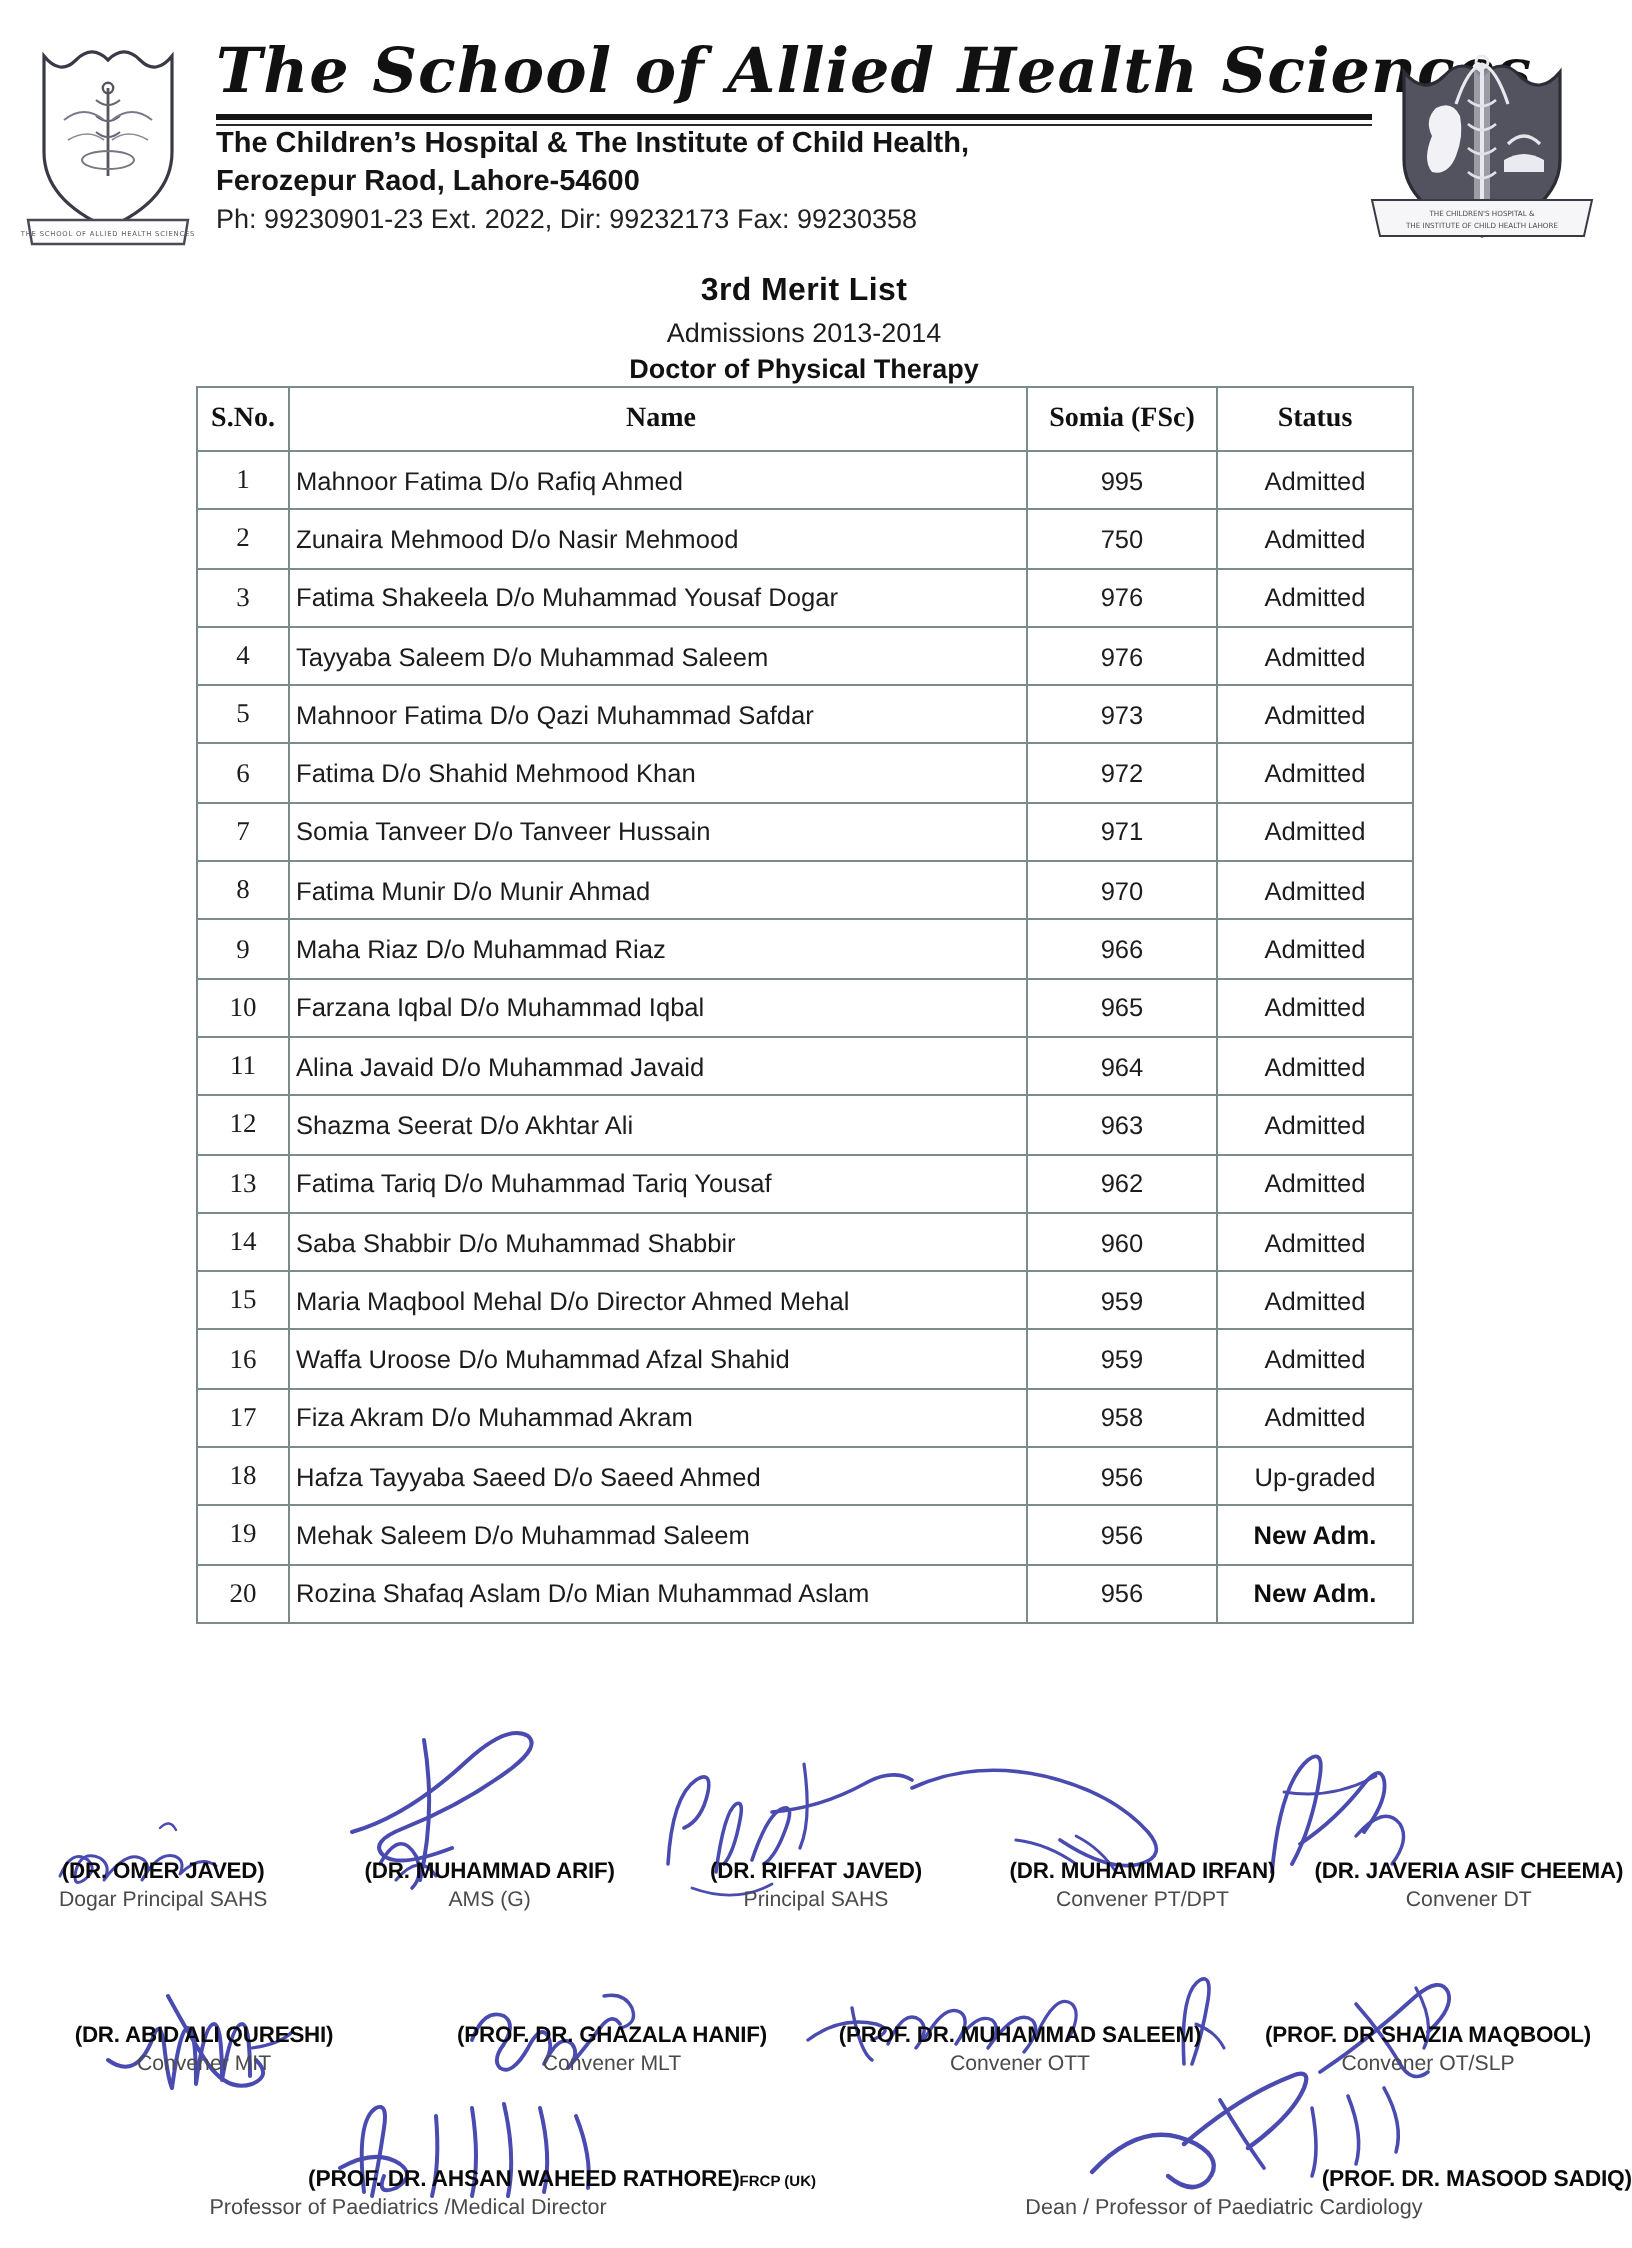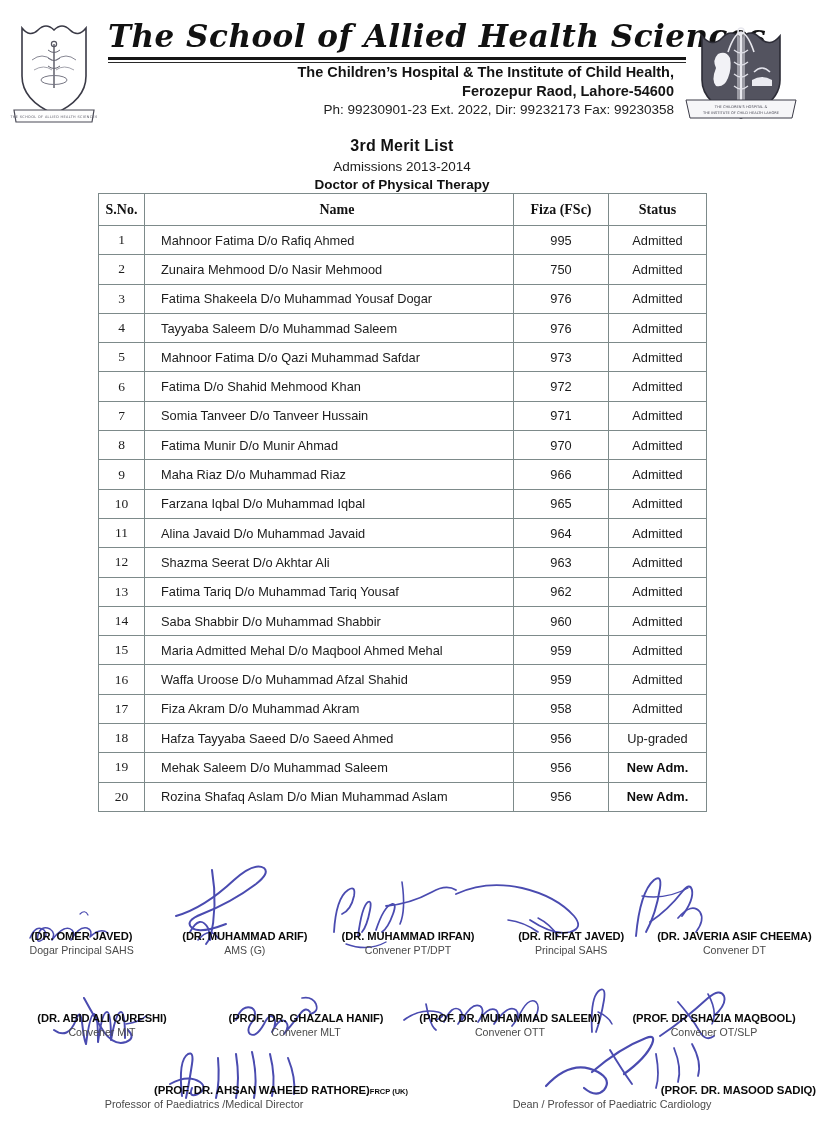--- a/index.html
+++ b/index.html
@@ -31,21 +31,21 @@
   }
   .rule-thick {
     position:absolute; left:108px; top:57px; width:578px;
     height:3px; background:#151515;
   }
   .rule-thin {
     position:absolute; left:108px; top:62px; width:578px;
     height:1px; background:#2a2a2a;
   }
   .addr1, .addr2, .addr3 {
-    position:absolute; left:92px; width:582px; text-align:right;
+    position:absolute; left:108px; width:582px; text-align:left;
     font-weight:bold; color:#141414;
   }
   .addr1 { top:64px;  font-size:14.5px; }
   .addr2 { top:83px;  font-size:14.5px; }
   .addr3 { top:102px; font-size:13.5px; font-weight:normal; color:#222; }
 
   
   .doc-title-wrap { position:absolute; left:98px; top:137px; width:608px; text-align:center; }
   .doc-title   { font-size:16px;   font-weight:bold; letter-spacing:.2px; color:#111; }
   .doc-sub     { font-size:13.5px; margin-top:4px;   color:#1c1c1c; }
@@ -66,21 +66,21 @@
     font-weight:bold;
     font-size:14px;
     height:32px;
     color:#111;
     text-align:center;
     vertical-align:middle;
   }
   .merit-table tbody td { height:29.3px; vertical-align:middle; color:#1c1c1c; }
 
   .c-sno    { width:46px;  text-align:center; font-family:"Liberation Serif", serif; font-size:13.5px; color:#333; }
-  .c-name   { width:369px; text-align:left;   padding-left:16px; font-size:12.8px; }
+  .c-name   { width:369px; text-align:left;   padding-left:3px; font-size:12.8px; }
   .c-marks  { width:95px;  text-align:center; font-size:12.8px; }
   .c-status { width:98px;  text-align:center; font-size:12.8px; }
   .c-status.strong { font-weight:bold; color:#0d0d0d; }
 
   
   .sig-area { position:absolute; left:0; top:822px; width:816px; height:302px; }
 
   .sig-row { position:absolute; width:816px; display:flex; }
   .sig-row-1 { top:108px; }
   .sig-row-2 { top:190px; }
@@ -153,21 +153,21 @@
   <div class="doc-title">3rd Merit List</div>
   <div class="doc-sub">Admissions 2013-2014</div>
   <div class="doc-prog">Doctor of Physical Therapy</div>
 </div>
 
 <table class="merit-table">
   <thead>
     <tr>
       <th class="c-sno">S.No.</th>
       <th class="c-name">Name</th>
-      <th class="c-marks">Fiza (FSc)</th>
+      <th class="c-marks">Somia (FSc)</th>
       <th class="c-status">Status</th>
     </tr>
   </thead>
   <tbody id="merit-body">
       <tr>
         <td class="c-sno">1</td>
         <td class="c-name">Mahnoor Fatima D/o Rafiq Ahmed</td>
         <td class="c-marks">995</td>
         <td class="c-status">Admitted</td>
       </tr>
@@ -244,21 +244,21 @@
         <td class="c-status">Admitted</td>
       </tr>
       <tr>
         <td class="c-sno">14</td>
         <td class="c-name">Saba Shabbir D/o Muhammad Shabbir</td>
         <td class="c-marks">960</td>
         <td class="c-status">Admitted</td>
       </tr>
       <tr>
         <td class="c-sno">15</td>
-        <td class="c-name">Maria Admitted Mehal D/o Maqbool Ahmed Mehal</td>
+        <td class="c-name">Maria Maqbool Mehal D/o Director Ahmed Mehal</td>
         <td class="c-marks">959</td>
         <td class="c-status">Admitted</td>
       </tr>
       <tr>
         <td class="c-sno">16</td>
         <td class="c-name">Waffa Uroose D/o Muhammad Afzal Shahid</td>
         <td class="c-marks">959</td>
         <td class="c-status">Admitted</td>
       </tr>
       <tr>
@@ -387,28 +387,28 @@
   <div class="sig-row sig-row-1" id="sig-row-1">
       <div class="sig-cell">
         <div class="sig-name"><span>(DR. OMER JAVED)</span></div>
         <div class="sig-title">Dogar Principal SAHS</div>
       </div>
       <div class="sig-cell">
         <div class="sig-name"><span>(DR. MUHAMMAD ARIF)</span></div>
         <div class="sig-title">AMS (G)</div>
       </div>
       <div class="sig-cell">
+        <div class="sig-name"><span>(DR. RIFFAT JAVED)</span></div>
+        <div class="sig-title">Principal SAHS</div>
+      </div>
+      <div class="sig-cell">
         <div class="sig-name"><span>(DR. MUHAMMAD IRFAN)</span></div>
         <div class="sig-title">Convener PT/DPT</div>
       </div>
       <div class="sig-cell">
-        <div class="sig-name"><span>(DR. RIFFAT JAVED)</span></div>
-        <div class="sig-title">Principal SAHS</div>
-      </div>
-      <div class="sig-cell">
         <div class="sig-name"><span>(DR. JAVERIA ASIF CHEEMA)</span></div>
         <div class="sig-title">Convener DT</div>
       </div>
     </div>
   <div class="sig-row sig-row-2" id="sig-row-2">
       <div class="sig-cell">
         <div class="sig-name"><span>(DR. ABID ALI QURESHI)</span></div>
         <div class="sig-title">Convener MIT</div>
       </div>
       <div class="sig-cell">

